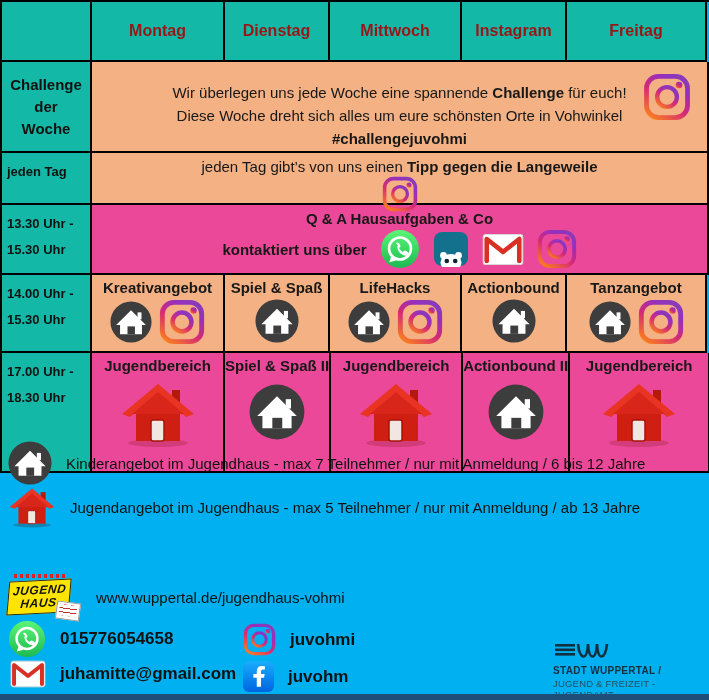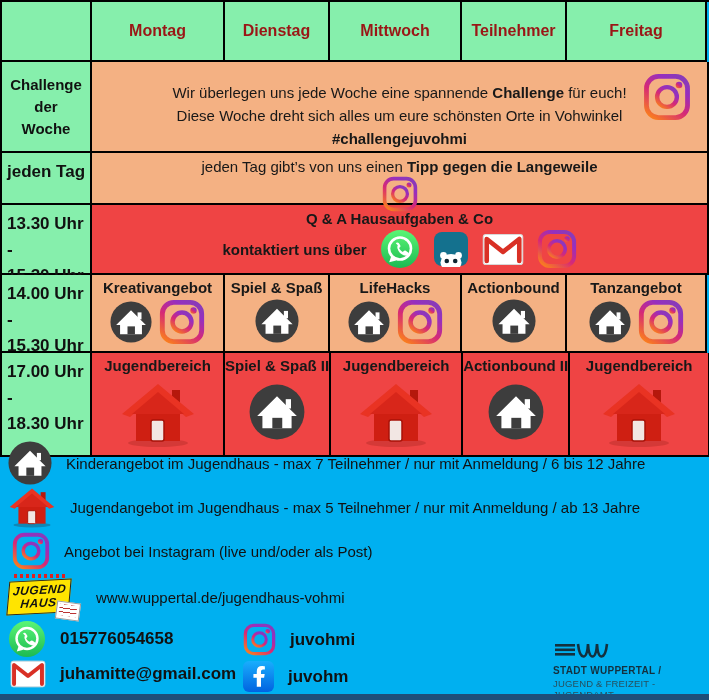--- a/index.html
+++ b/index.html
@@ -3,33 +3,33 @@
 <meta charset="utf-8">
 <style>
   * { margin:0; padding:0; box-sizing:border-box; }
   body { font-family:"Liberation Sans", sans-serif; }
   #app { position:relative; width:709px; height:700px; background:#00b0f0; overflow:hidden; color:#181818; }
 
   
   .table { position:absolute; top:0; left:0; width:709px; border-top:2px solid #000; border-left:2px solid #000; }
   .tr { display:flex; }
   .td { border-right:2px solid #000; border-bottom:2px solid #000; position:relative; }
-  .h60{height:60px}.h73{height:91px}.h52{height:52px}.h70{height:70px}.h78{height:78px}.h104{height:104px}
+  .h60{height:60px}.h73{height:91px}.h52{height:52px}.h70{height:70px}.h78{height:78px}.h104{height:120px}
   .w-label{flex:0 0 90px}.w-mon{flex:0 0 133px}.w-tue{flex:0 0 105px}.w-wed{flex:0 0 132px}.w-thu{flex:0 0 105px}.w-fri{flex:0 0 140px}
   .w-merged{flex:1 1 auto}
-  .blue-cell{ background:#86efac; }
+  .blue-cell{ background:#14b8a6; }
   .peach-dark{ background:#f4b183; }
-  .peach-light{ background:#ef4444; }
+  .peach-light{ background:#ec4899; }
 
   .day-head { display:flex; align-items:center; justify-content:center;
               font-weight:bold; font-size:16px; color:#9a1616; }
 
   .label-center { display:flex; flex-direction:column; align-items:center; justify-content:center;
                   font-weight:bold; font-size:15px; line-height:22px; color:#111; }
-  .label-left { padding:6px 4px 0 5px; font-weight:bold; font-size:17px; line-height:26px; color:#111; }
+  .label-left { padding:6px 4px 0 5px; font-weight:bold; font-size:13px; line-height:26px; color:#111; }
 
   .row-challenge-content { padding-top:19px; text-align:center; font-size:15px; line-height:23px; }
   .row-challenge-content .hash { font-weight:bold; }
   .b { font-weight:bold; }
 
   .ig-abs { position:absolute; }
 
   .row-daily-content { text-align:center; font-size:15px; padding-top:5px; }
   .row-daily-content .ig-center { position:absolute; left:50%; top:23px; transform:translateX(-50%); z-index:5; }
 
@@ -103,21 +103,21 @@
       <div class="td w-mon blue-cell day-head">
           <span>Montag</span>
         </div>
       <div class="td w-tue blue-cell day-head">
           <span>Dienstag</span>
         </div>
       <div class="td w-wed blue-cell day-head">
           <span>Mittwoch</span>
         </div>
       <div class="td w-thu blue-cell day-head">
-          <span>Teilnehmer</span>
+          <span>Instagram</span>
         </div>
       <div class="td w-fri blue-cell day-head">
           <span>Freitag</span>
         </div>
     </div>
 
     <div class="tr h73">
       <div class="td w-label blue-cell label-center">
         <span>Challenge</span>
         <span>der</span>
@@ -392,30 +392,20 @@
           <rect x="52" y="10" width="8" height="14" fill="#b5180c"></rect>
           <polygon points="38,4 74,34 66,37 38,14 10,37 2,34" fill="#e93323"></polygon>
           <polygon points="38,12 64,34 12,34" fill="#d8261a"></polygon>
           <rect x="31" y="40" width="13" height="21" rx="2" fill="#f2e6e3"></rect>
           <rect x="31" y="40" width="13" height="21" rx="2" fill="none" stroke="#a81208" stroke-width="1.5"></rect>
         </svg>
       </span>
     <span class="legend-text">Jugendangebot im Jugendhaus - max 5 Teilnehmer / nur mit Anmeldung / ab 13 Jahre</span>
   </div>
 
-  <div class="legend-item" style="left:12px; top:532px;">
-    <span>
-        <svg width="38" height="38" viewBox="0 0 36 36">
-          <rect x="2.6" y="2.6" width="30.8" height="30.8" rx="9" fill="none" stroke="url(#iggrad)" stroke-width="3.6"></rect>
-          <circle cx="18" cy="18" r="7.4" fill="none" stroke="url(#iggrad)" stroke-width="3.3"></circle>
-          <circle cx="27" cy="9" r="2.5" fill="url(#iggrad)"></circle>
-        </svg>
-      </span>
-    <span class="legend-text">Angebot bei Instagram (live und/oder als Post)</span>
-  </div>
 
   <div class="legend-item" style="left:8px; top:574px;">
     <span class="juh-logo">
       <span class="juh-redline"></span>
       <span class="juh-yellow">
         <span>JUGEND</span>
         <span>HAUS</span>
       </span>
       <span class="juh-tag"></span>
     </span>

